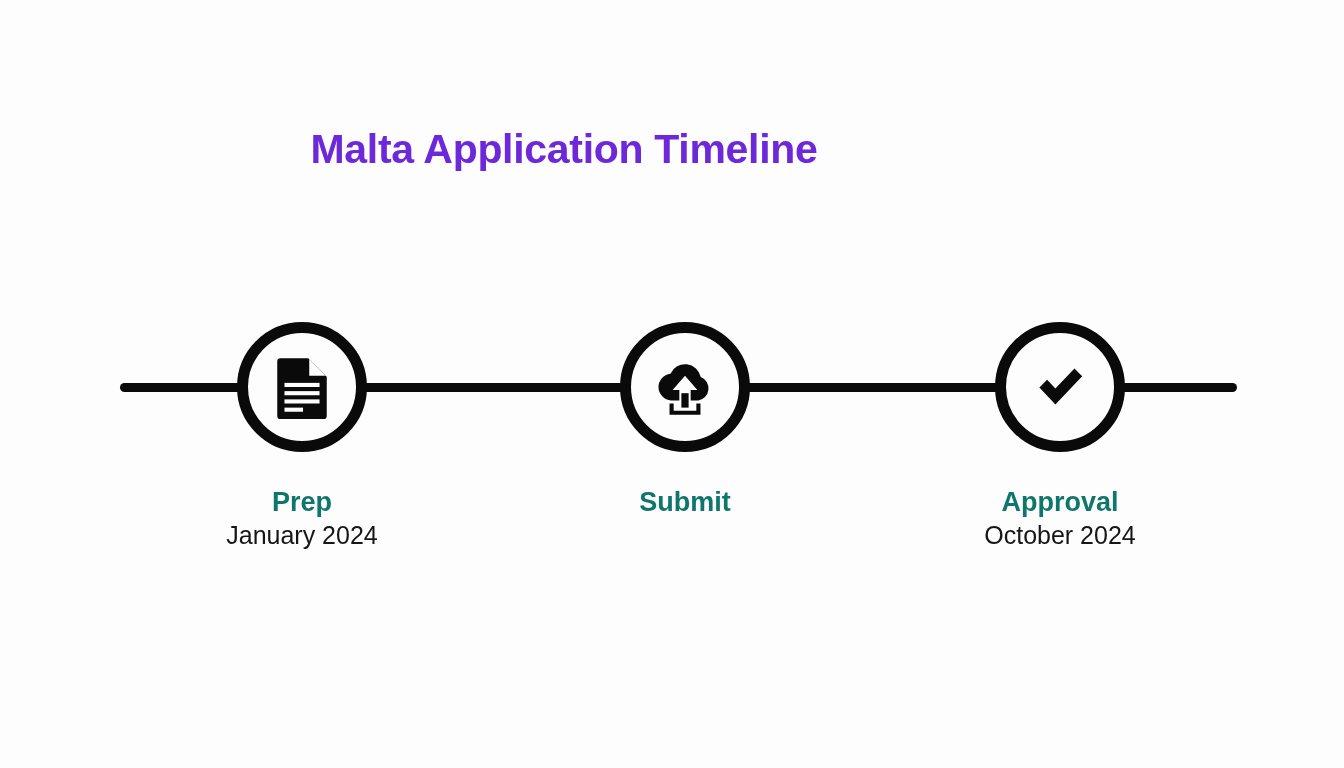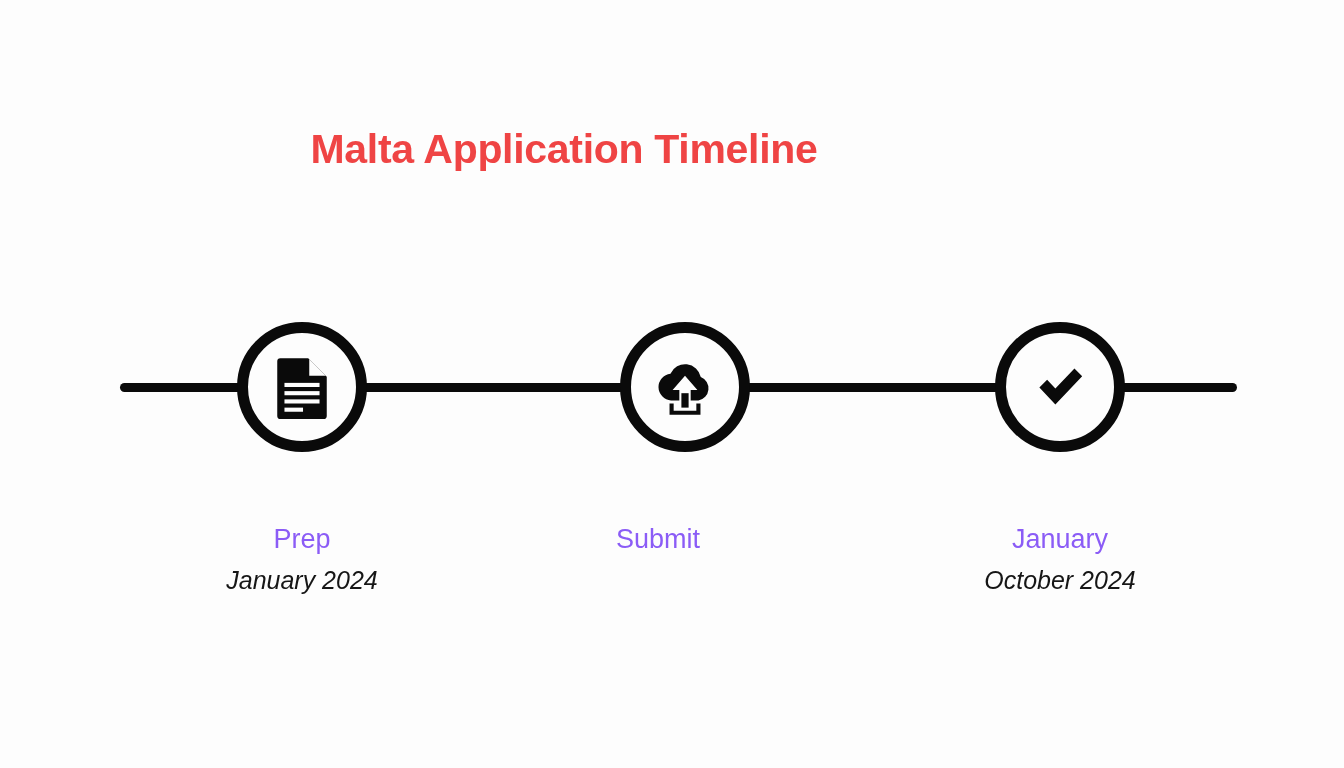--- a/index.html
+++ b/index.html
@@ -27,21 +27,21 @@
   
   .title {
     position: absolute;
     top: 126px;
     left: 0;
     width: 1128px;
     text-align: center;
     font-size: 41px;
     font-weight: bold;
     letter-spacing: -0.3px;
-    color: #ef4444;
+    color: #6d28d9;
     white-space: nowrap;
   }
 
   
   .rail {
     position: absolute;
     left: 120px;
     top: 383px;
     width: 1117px;
     height: 9px;
@@ -82,39 +82,37 @@
   .node-3 { left: 995px; }
 
   
   .label-group {
     position: absolute;
     top: 485px;
     width: 320px;
     text-align: center;
   }
   .label-group.lg-1 { left: 142px; }
-  .label-group.lg-2 { left: 498px; }
+  .label-group.lg-2 { left: 525px; }
   .label-group.lg-3 { left: 900px; }
 
   .label-title {
     font-size: 27px;
-    font-weight: normal;
-    color: #8b5cf6;
+    font-weight: bold;
+    color: #0f766e;
     line-height: 34px;
     white-space: nowrap;
-    margin-top: 37px;
   }
   .label-date {
     font-size: 25px;
     font-weight: normal;
     color: #161616;
     line-height: 32px;
-    margin-top: 8px;
+    margin-top: 0;
     white-space: nowrap;
-    font-style: italic;
   }
 </style>
 </head>
 <body>
 
 <div id="timeline-canvas">
 
   <div class="title">Malta Application Timeline</div>
 
   <div class="rail"></div>
@@ -151,17 +149,17 @@
   <div class="label-group lg-1">
     <div class="label-title">Prep</div>
     <div class="label-date">January 2024</div>
   </div>
 
   <div class="label-group lg-2">
     <div class="label-title">Submit</div>
   </div>
 
   <div class="label-group lg-3">
-    <div class="label-title">January</div>
+    <div class="label-title">Approval</div>
     <div class="label-date">October 2024</div>
   </div>
 
 </div>
 
 </body></html>

